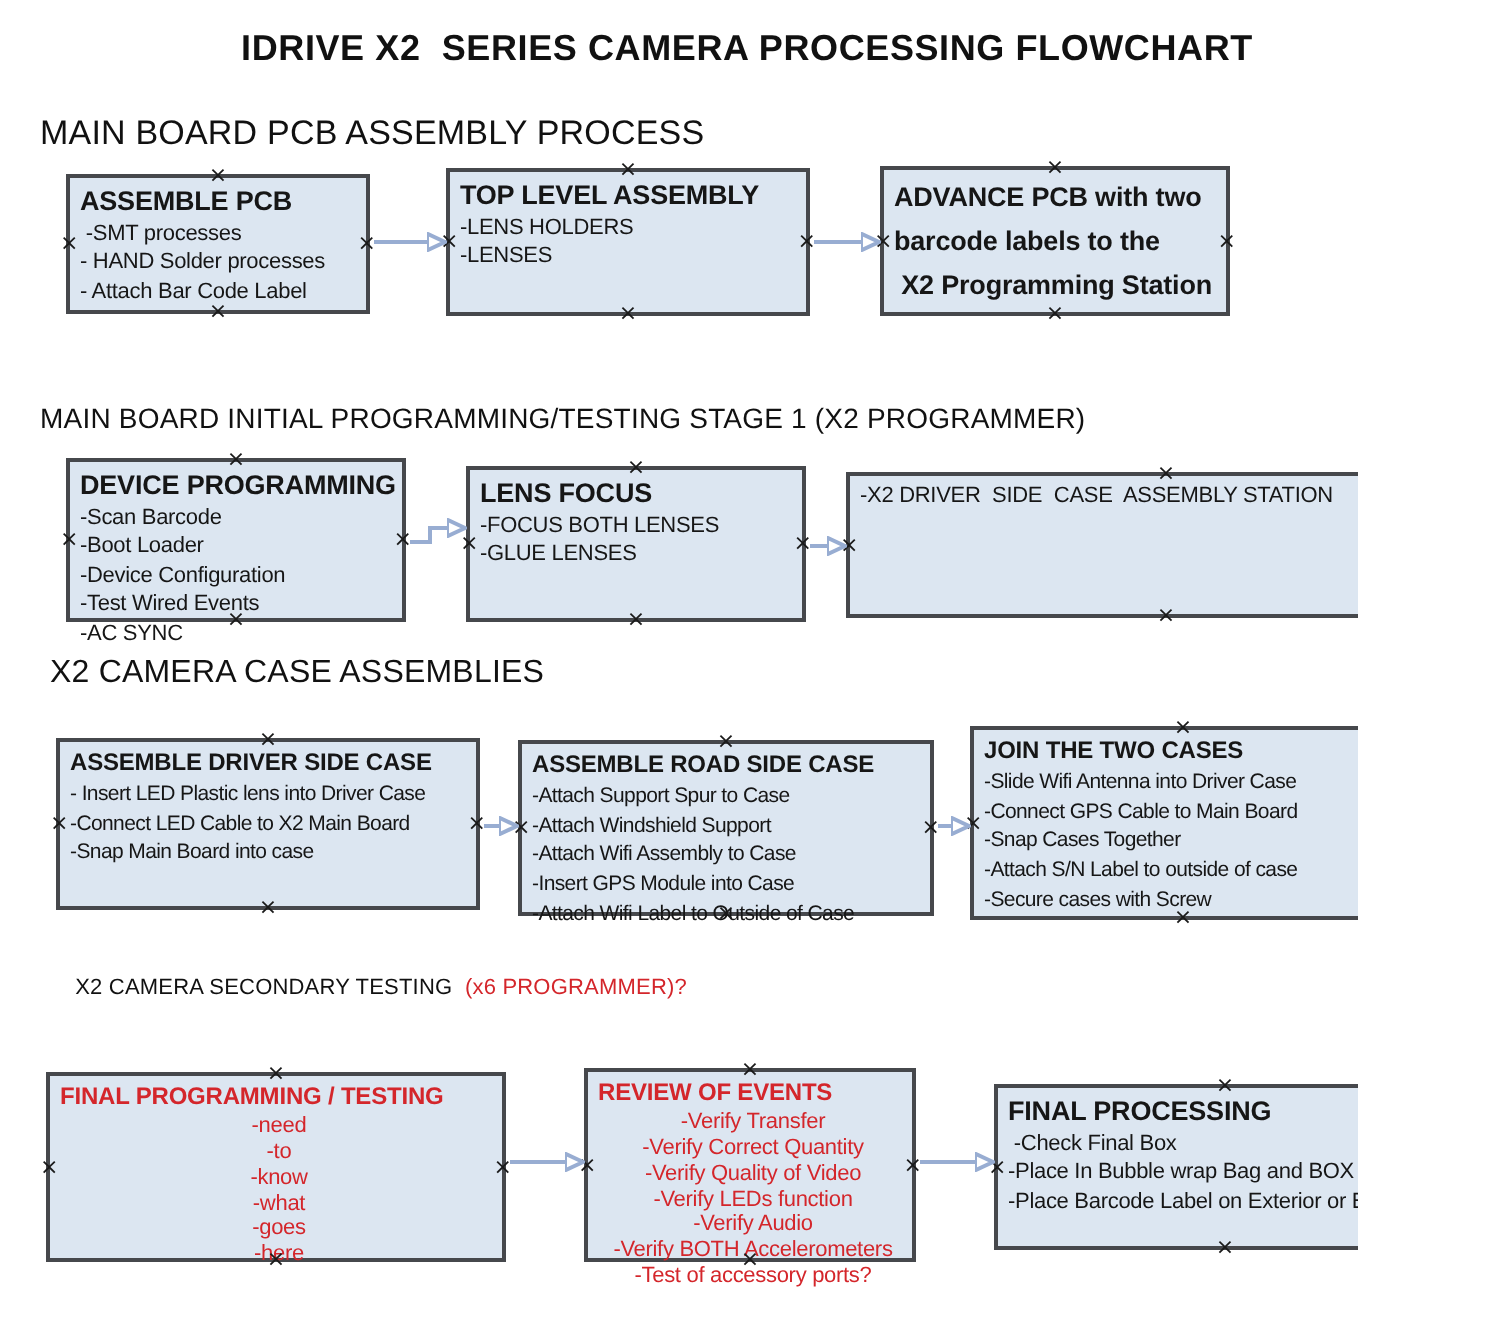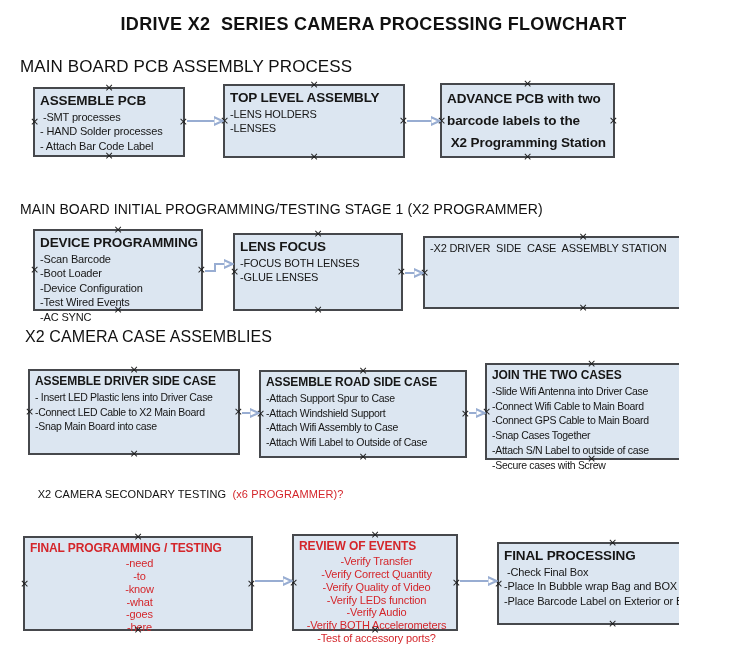--- a/index.html
+++ b/index.html
@@ -106,30 +106,30 @@
   <span class="cp cp-top">×</span>
       <span class="cp cp-bottom">×</span>
       <span class="cp cp-left">×</span>
       <span class="cp cp-right">×</span>
     </div>
   <div class="box sm t13" style="left:259px;top:370px;width:208px;height:88px">
     <div class="box-title">ASSEMBLE ROAD SIDE CASE</div>
     <div class="box-item">-Attach Support Spur to Case</div>
     <div class="box-item">-Attach Windshield Support</div>
     <div class="box-item">-Attach Wifi Assembly to Case</div>
+    <div class="box-item">-Insert GPS Module into Case</div>
     <div class="box-item">-Attach Wifi Label to Outside of Case</div>
   <span class="cp cp-top">×</span>
       <span class="cp cp-bottom">×</span>
       <span class="cp cp-left">×</span>
       <span class="cp cp-right">×</span>
     </div>
   <div class="box sm t13" style="left:485px;top:363px;width:213px;height:97px">
     <div class="box-title">JOIN THE TWO CASES</div>
     <div class="box-item">-Slide Wifi Antenna into Driver Case</div>
-    <div class="box-item">-Connect Wifi Cable to Main Board</div>
     <div class="box-item">-Connect GPS Cable to Main Board</div>
     <div class="box-item">-Snap Cases Together</div>
     <div class="box-item">-Attach S/N Label to outside of case</div>
     <div class="box-item">-Secure cases with Screw</div>
   <span class="cp cp-top">×</span>
       <span class="cp cp-bottom">×</span>
       <span class="cp cp-left">×</span>
       <span class="cp cp-right">×</span>
     </div>
 

